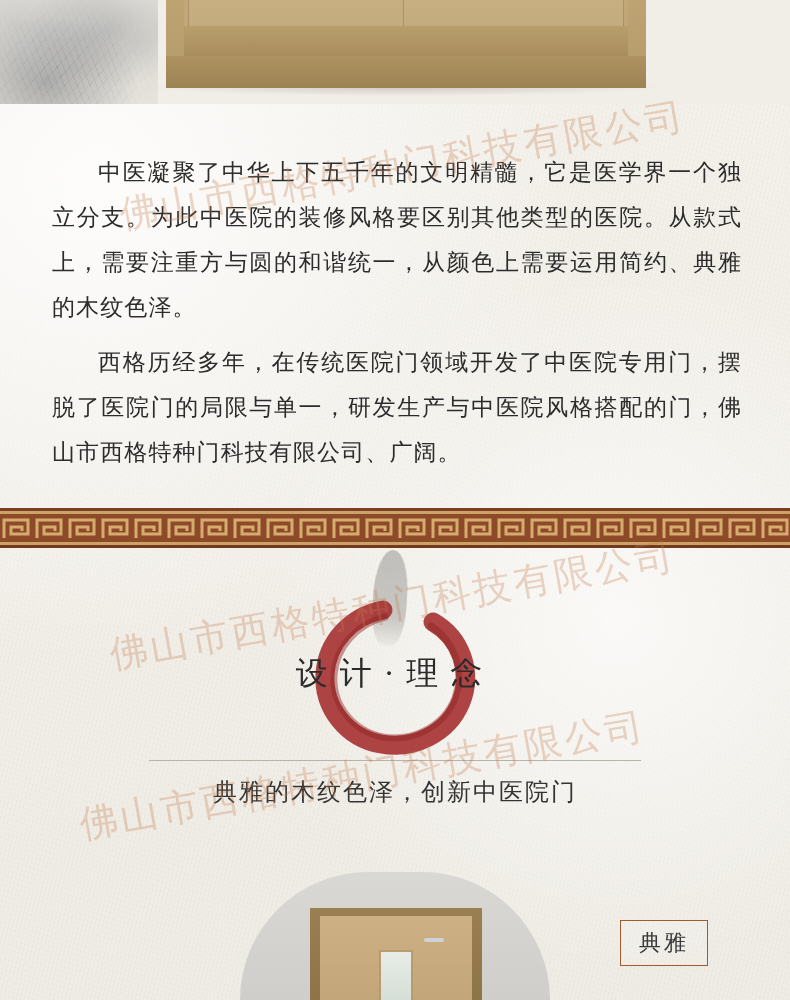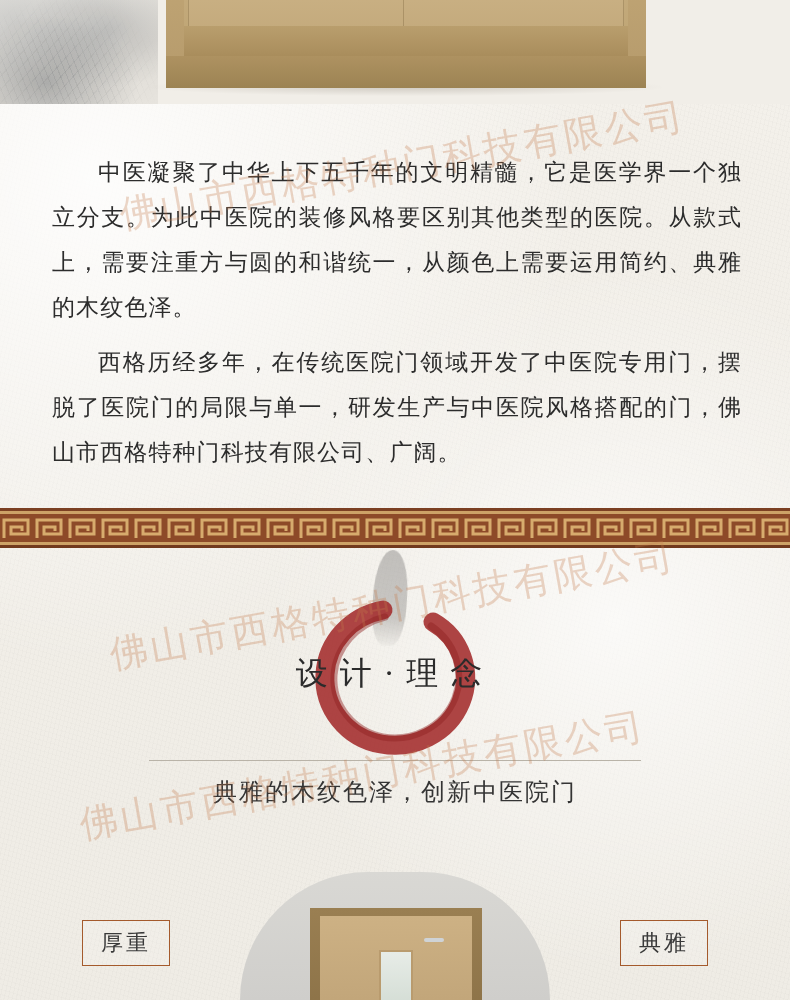--- a/index.html
+++ b/index.html
@@ -360,19 +360,18 @@
 
 <div class="bottom">
   <div class="bottom-photo">
     <div class="bp-door-frame">
       <div class="bp-door">
         <div class="bp-window"></div>
         <div class="bp-handle"></div>
       </div>
     </div>
   </div>
-  <div class="tag left">厚重</div>
   <div class="tag right">典雅</div>
 </div>
 
 <div class="wm wm-1">佛山市西格特种门科技有限公司</div>
 <div class="wm wm-2">佛山市西格特种门科技有限公司</div>
 <div class="wm wm-3">佛山市西格特种门科技有限公司</div>
 
 </body></html>

